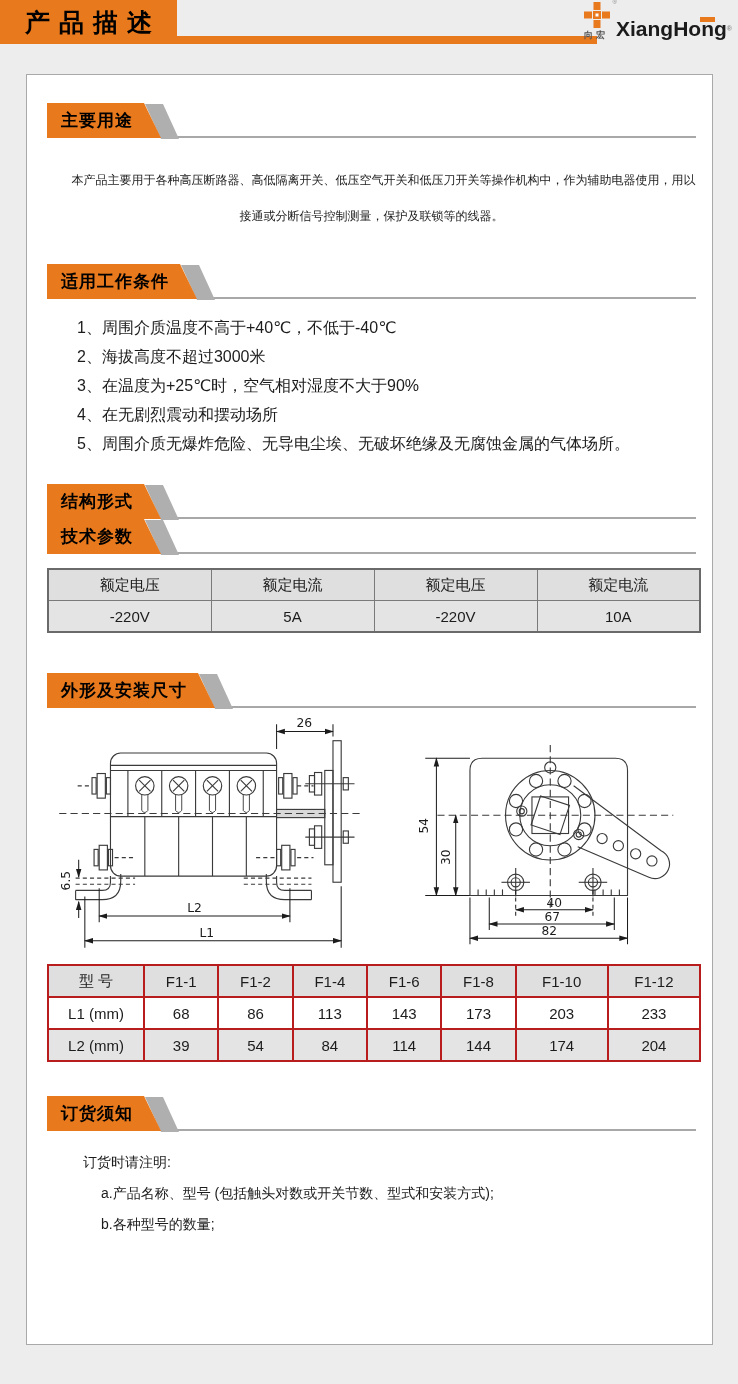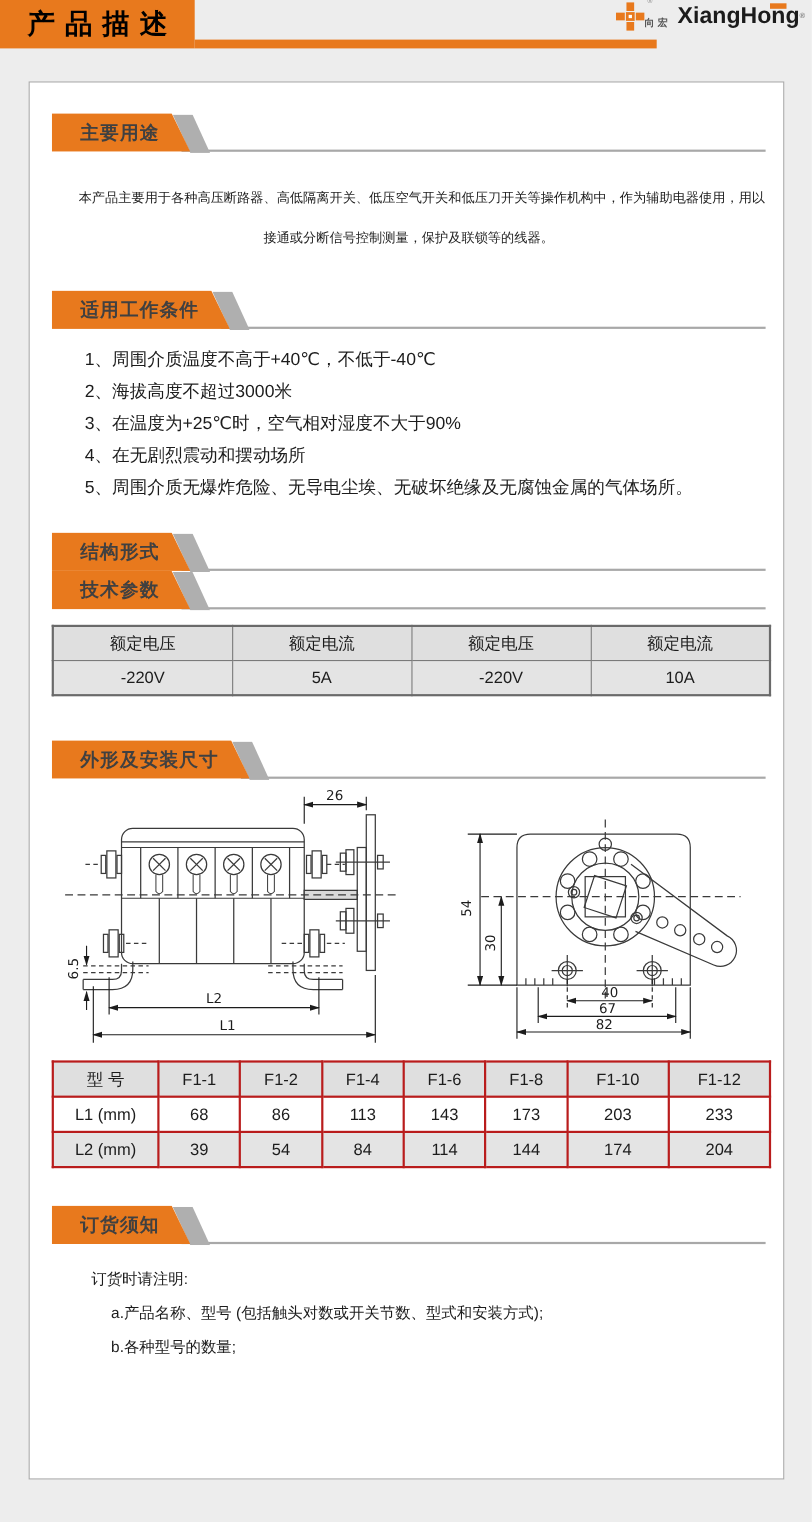--- a/index.html
+++ b/index.html
@@ -11,44 +11,44 @@
   }
   
   .hdr{position:absolute;left:0;top:0;width:738px;height:74px;}
   .hdr-block{
     position:absolute;left:0;top:0;width:177px;height:44px;background:#E8791D;
     color:#000000;font-size:25px;font-weight:bold;line-height:44px;text-align:center;
     letter-spacing:9px;text-indent:9px;
   }
   .hdr-bar{position:absolute;left:177px;top:36px;width:420px;height:8px;background:#E8791D;}
   .brand{position:absolute;right:6px;top:2px;display:flex;align-items:flex-end;}
-  .brand-left{display:flex;flex-direction:row;align-items:flex-end;margin-right:6px;}
+  .brand-left{display:flex;flex-direction:column;align-items:flex-start;margin-right:6px;}
   .brand-icon{position:relative;width:26px;height:26px;}
   .brand-reg-top{position:absolute;right:-7px;top:-3px;font-size:6px;color:#888;}
   .brand-cn{font-size:9px;color:#555;letter-spacing:3px;font-weight:bold;margin-top:1px;}
   .brand-en{position:relative;font-size:21px;font-weight:bold;color:#1b1b1b;letter-spacing:0px;line-height:22px;padding-bottom:2px;}
   .brand-en .obar{position:absolute;top:-1px;right:17px;width:15px;height:5px;background:#E8791D;}
   .brand-en sup{font-size:7px;color:#888;vertical-align:top;}
   
   .panel{
     position:absolute;left:26px;top:74px;width:687px;height:1271px;
     background:#fff;border:1px solid #A9A9A9;box-sizing:border-box;
     padding:28px 16px 0 20px;overflow:hidden;
   }
   
   .sec-head{display:flex;align-items:flex-end;}
   .tab{position:relative;display:inline-block;}
   .tab::after{
     content:"";position:absolute;top:1px;left:100%;margin-left:-16px;width:34px;height:100%;
     background:#AFAFAF;clip-path:polygon(0 0,18px 0,100% 100%,calc(100% - 18px) 100%);
   }
   .tab-label{
-    position:relative;z-index:1;display:inline-block;background:#E8791D;color:#404040;
+    position:relative;z-index:1;display:inline-block;background:#E8791D;color:#000000;
     font-size:17px;font-weight:bold;letter-spacing:1px;
-    padding:6px 28px 6px 26px;
+    padding:6px 28px 6px 14px;
     clip-path:polygon(0 0,calc(100% - 17px) 0,100% 100%,0 100%);
   }
   .sec-rule{flex:1;height:2px;background:#A8A8A8;margin-left:-8px;}
   
   .para{font-size:12px;line-height:36px;margin:24px 0 30px 0;text-indent:2em;text-align:center;}
   .cond-list{margin:14px 0 26px 30px;font-size:16px;line-height:29px;}
   .struct-list{margin:14px 0 30px 22px;font-size:16px;line-height:30px;}
   .order-block{margin:16px 0 0 36px;font-size:14px;line-height:31px;}
   .order-item{margin-left:18px;}
   

